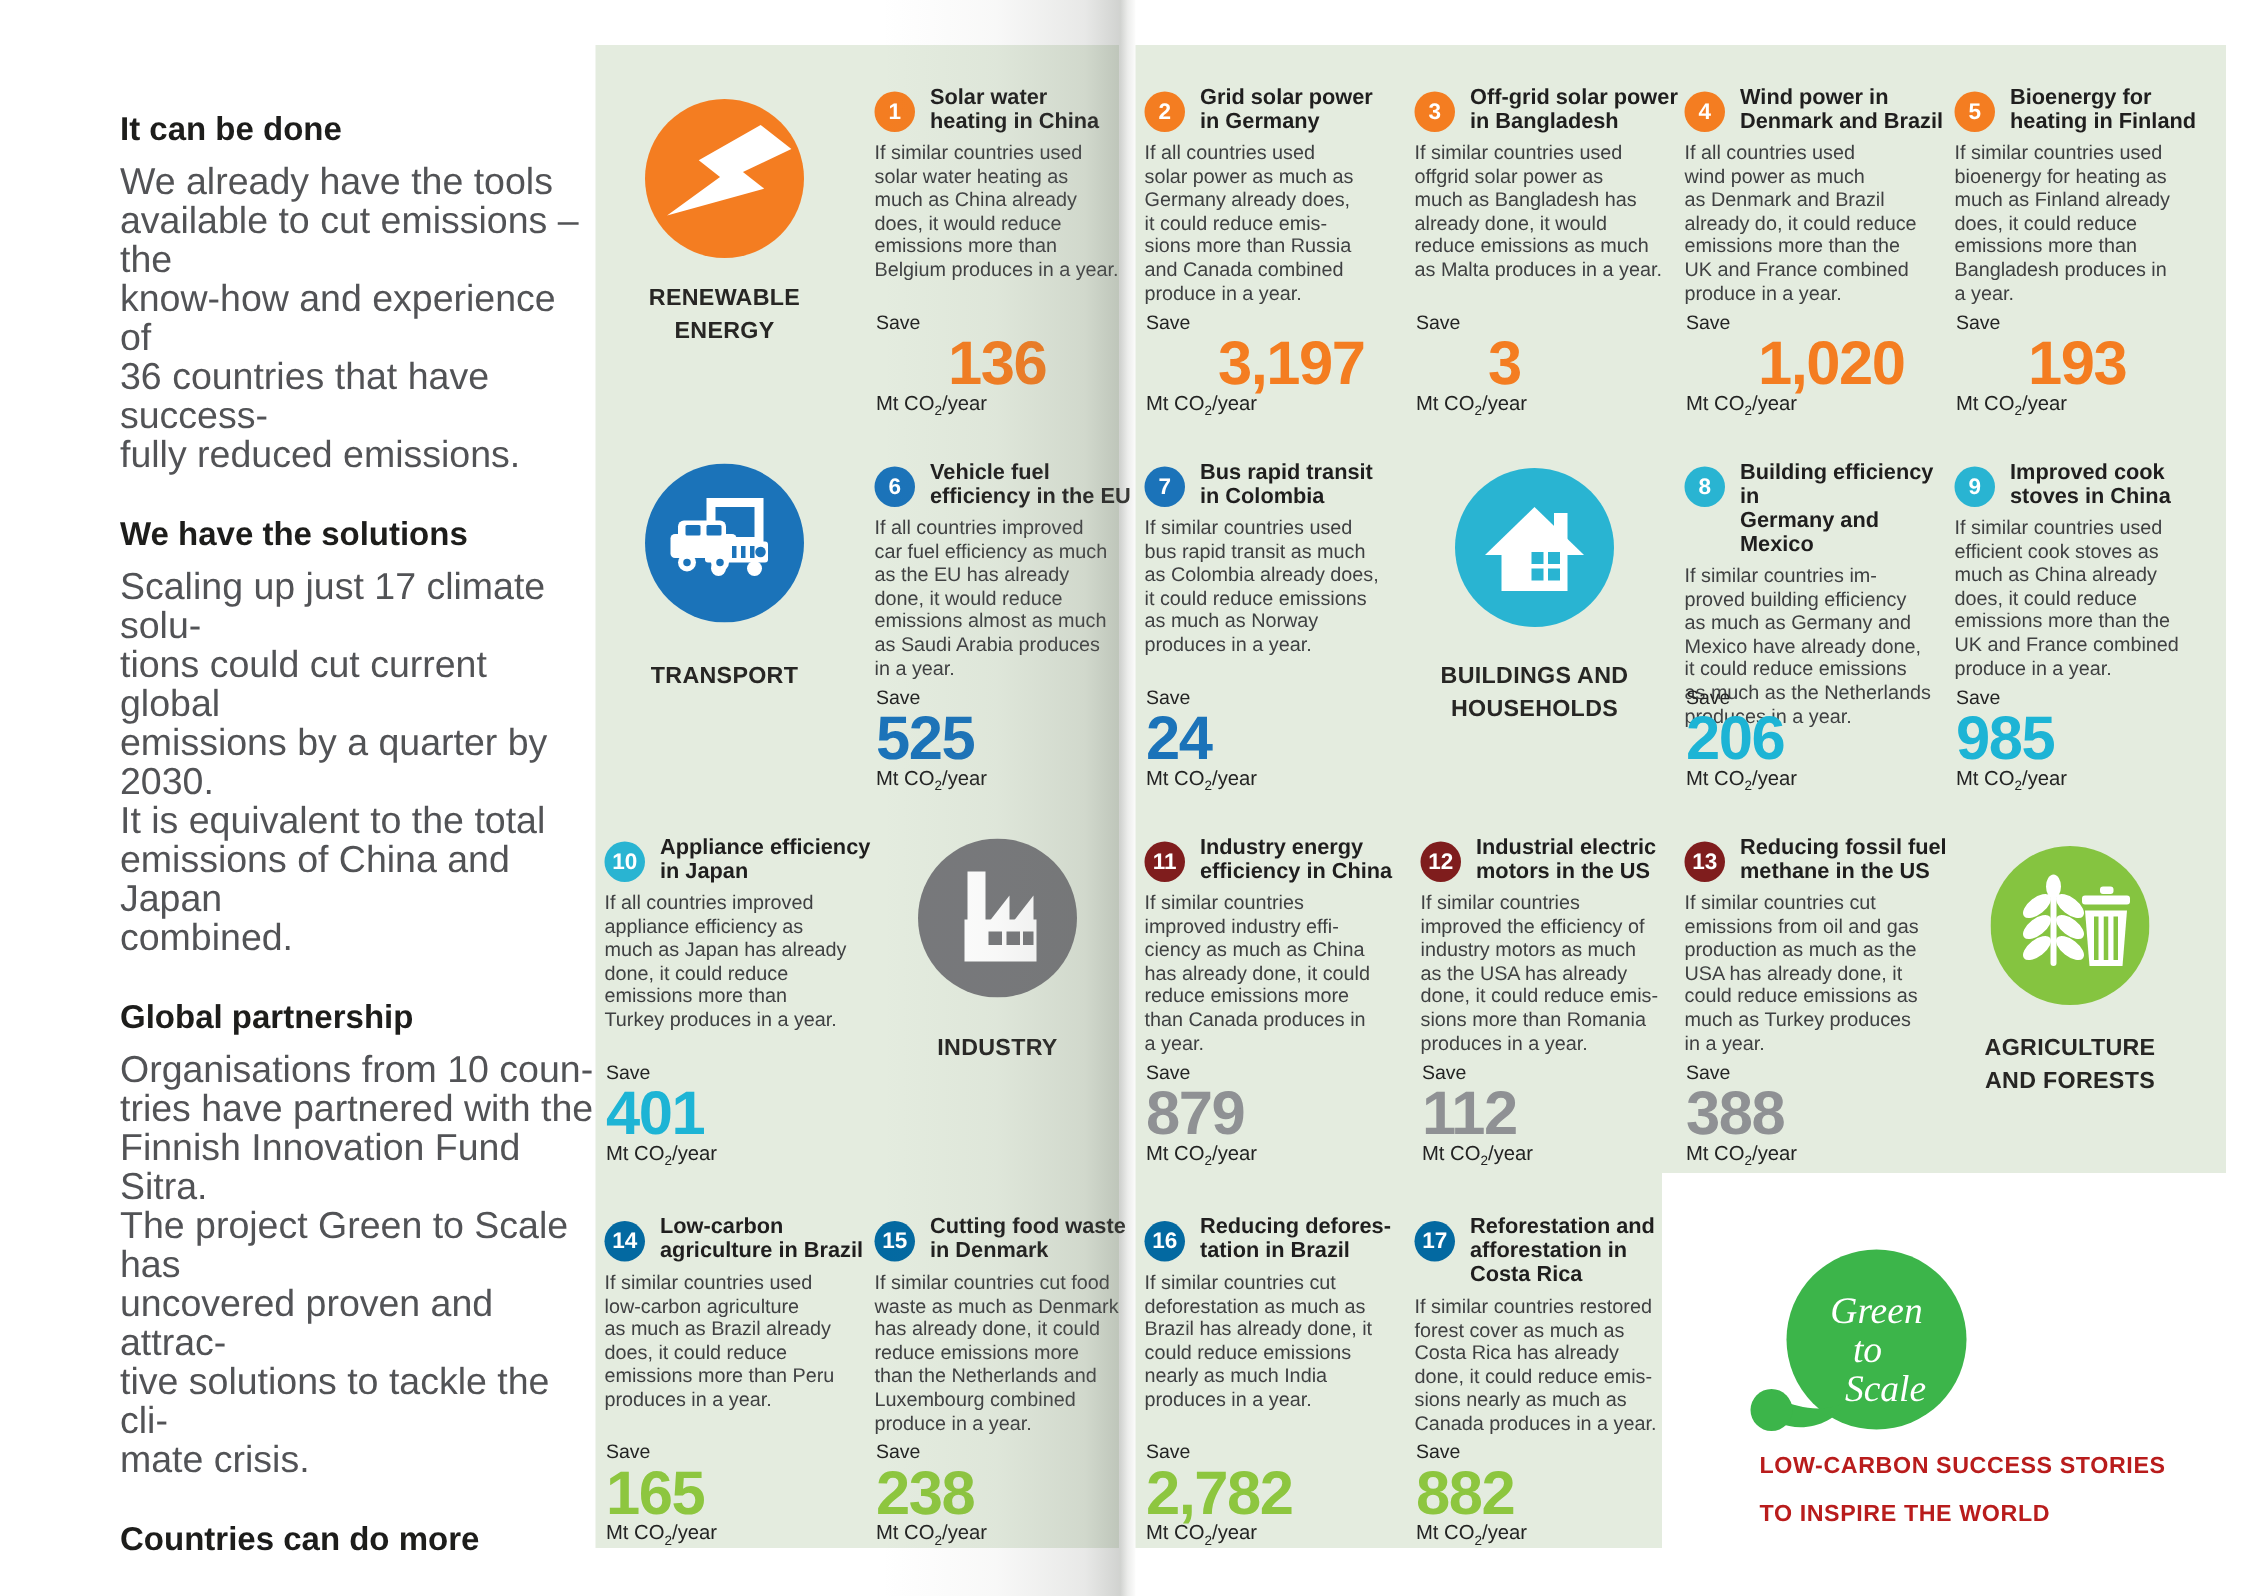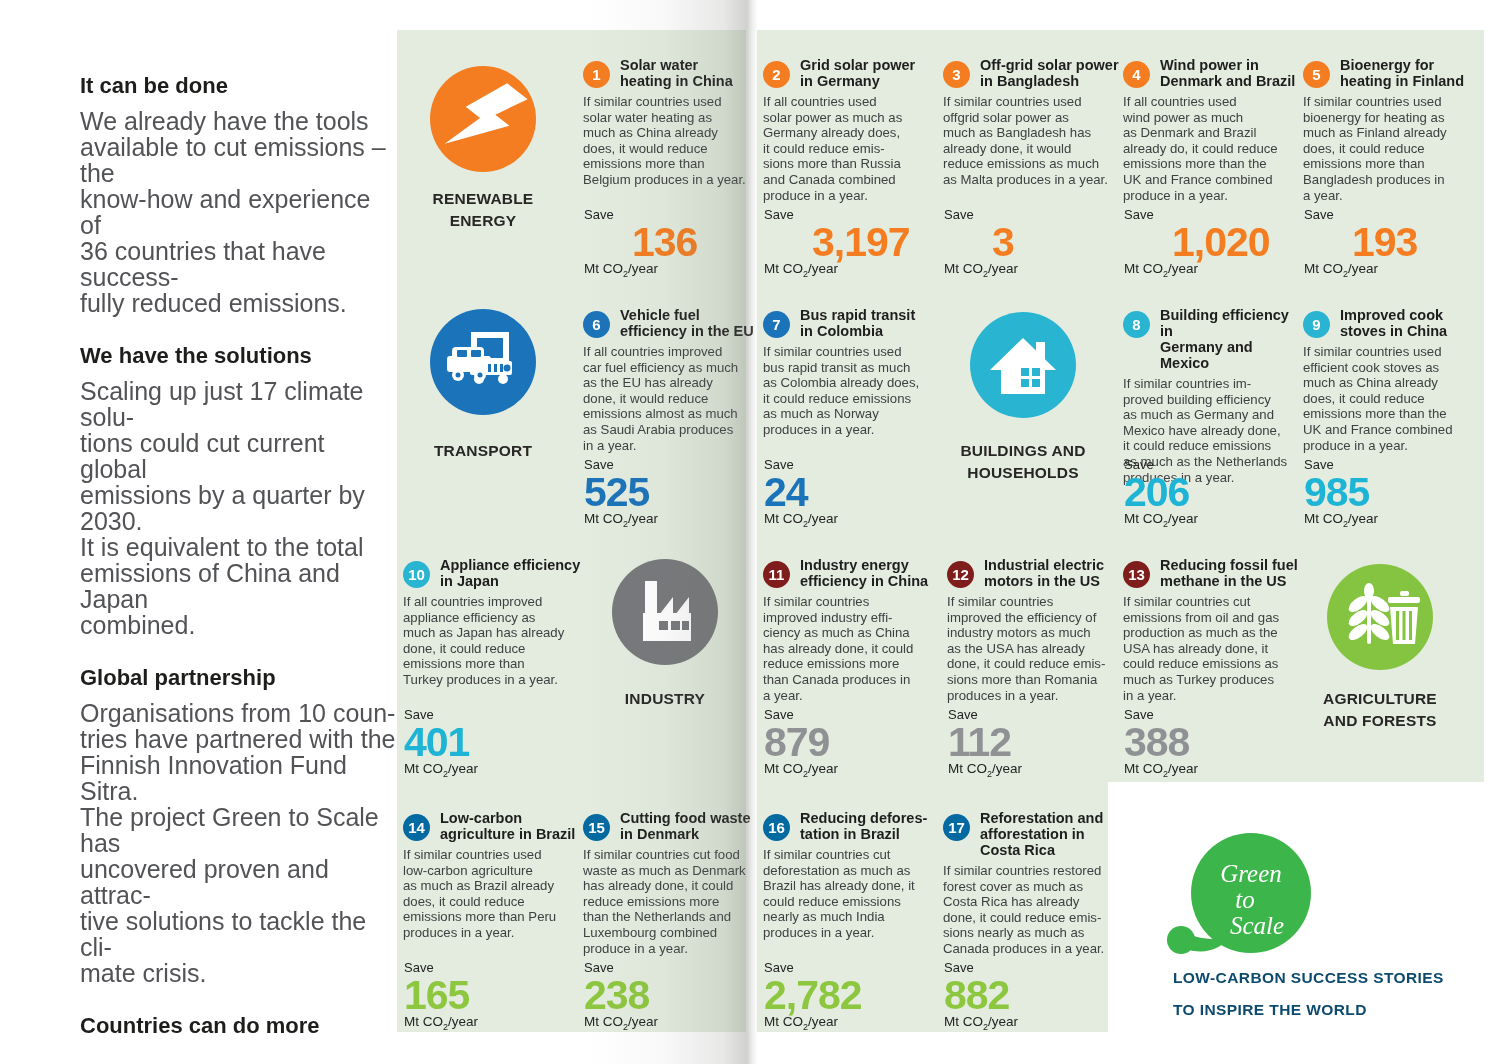--- a/index.html
+++ b/index.html
@@ -47,21 +47,21 @@
   .c-green  .badge{background:#0369a1;} .c-green  .sol-value{color:#8dc63f;}
 
   
   .cat{position:absolute;width:106px;}
   .cat-label{position:absolute;left:53px;transform:translateX(-50%);width:250px;text-align:center;
              font-size:15.5px;font-weight:bold;line-height:22px;letter-spacing:.2px;color:#272624;white-space:pre-line;}
 
   
   .logo-svg{position:absolute;left:1118px;top:818px;}
   .tagline{position:absolute;left:1173px;top:962px;font-size:15.5px;font-weight:bold;
-           line-height:32px;letter-spacing:.4px;color:#0c4a6e;}
+           line-height:32px;letter-spacing:.4px;color:#b91c1c;}
 </style>
 </head>
 <body>
 
 <div class="page">
 
   <div class="panel panel-left"></div>
   <div class="panel panel-right"></div>
   <div class="logo-white"></div>
 

